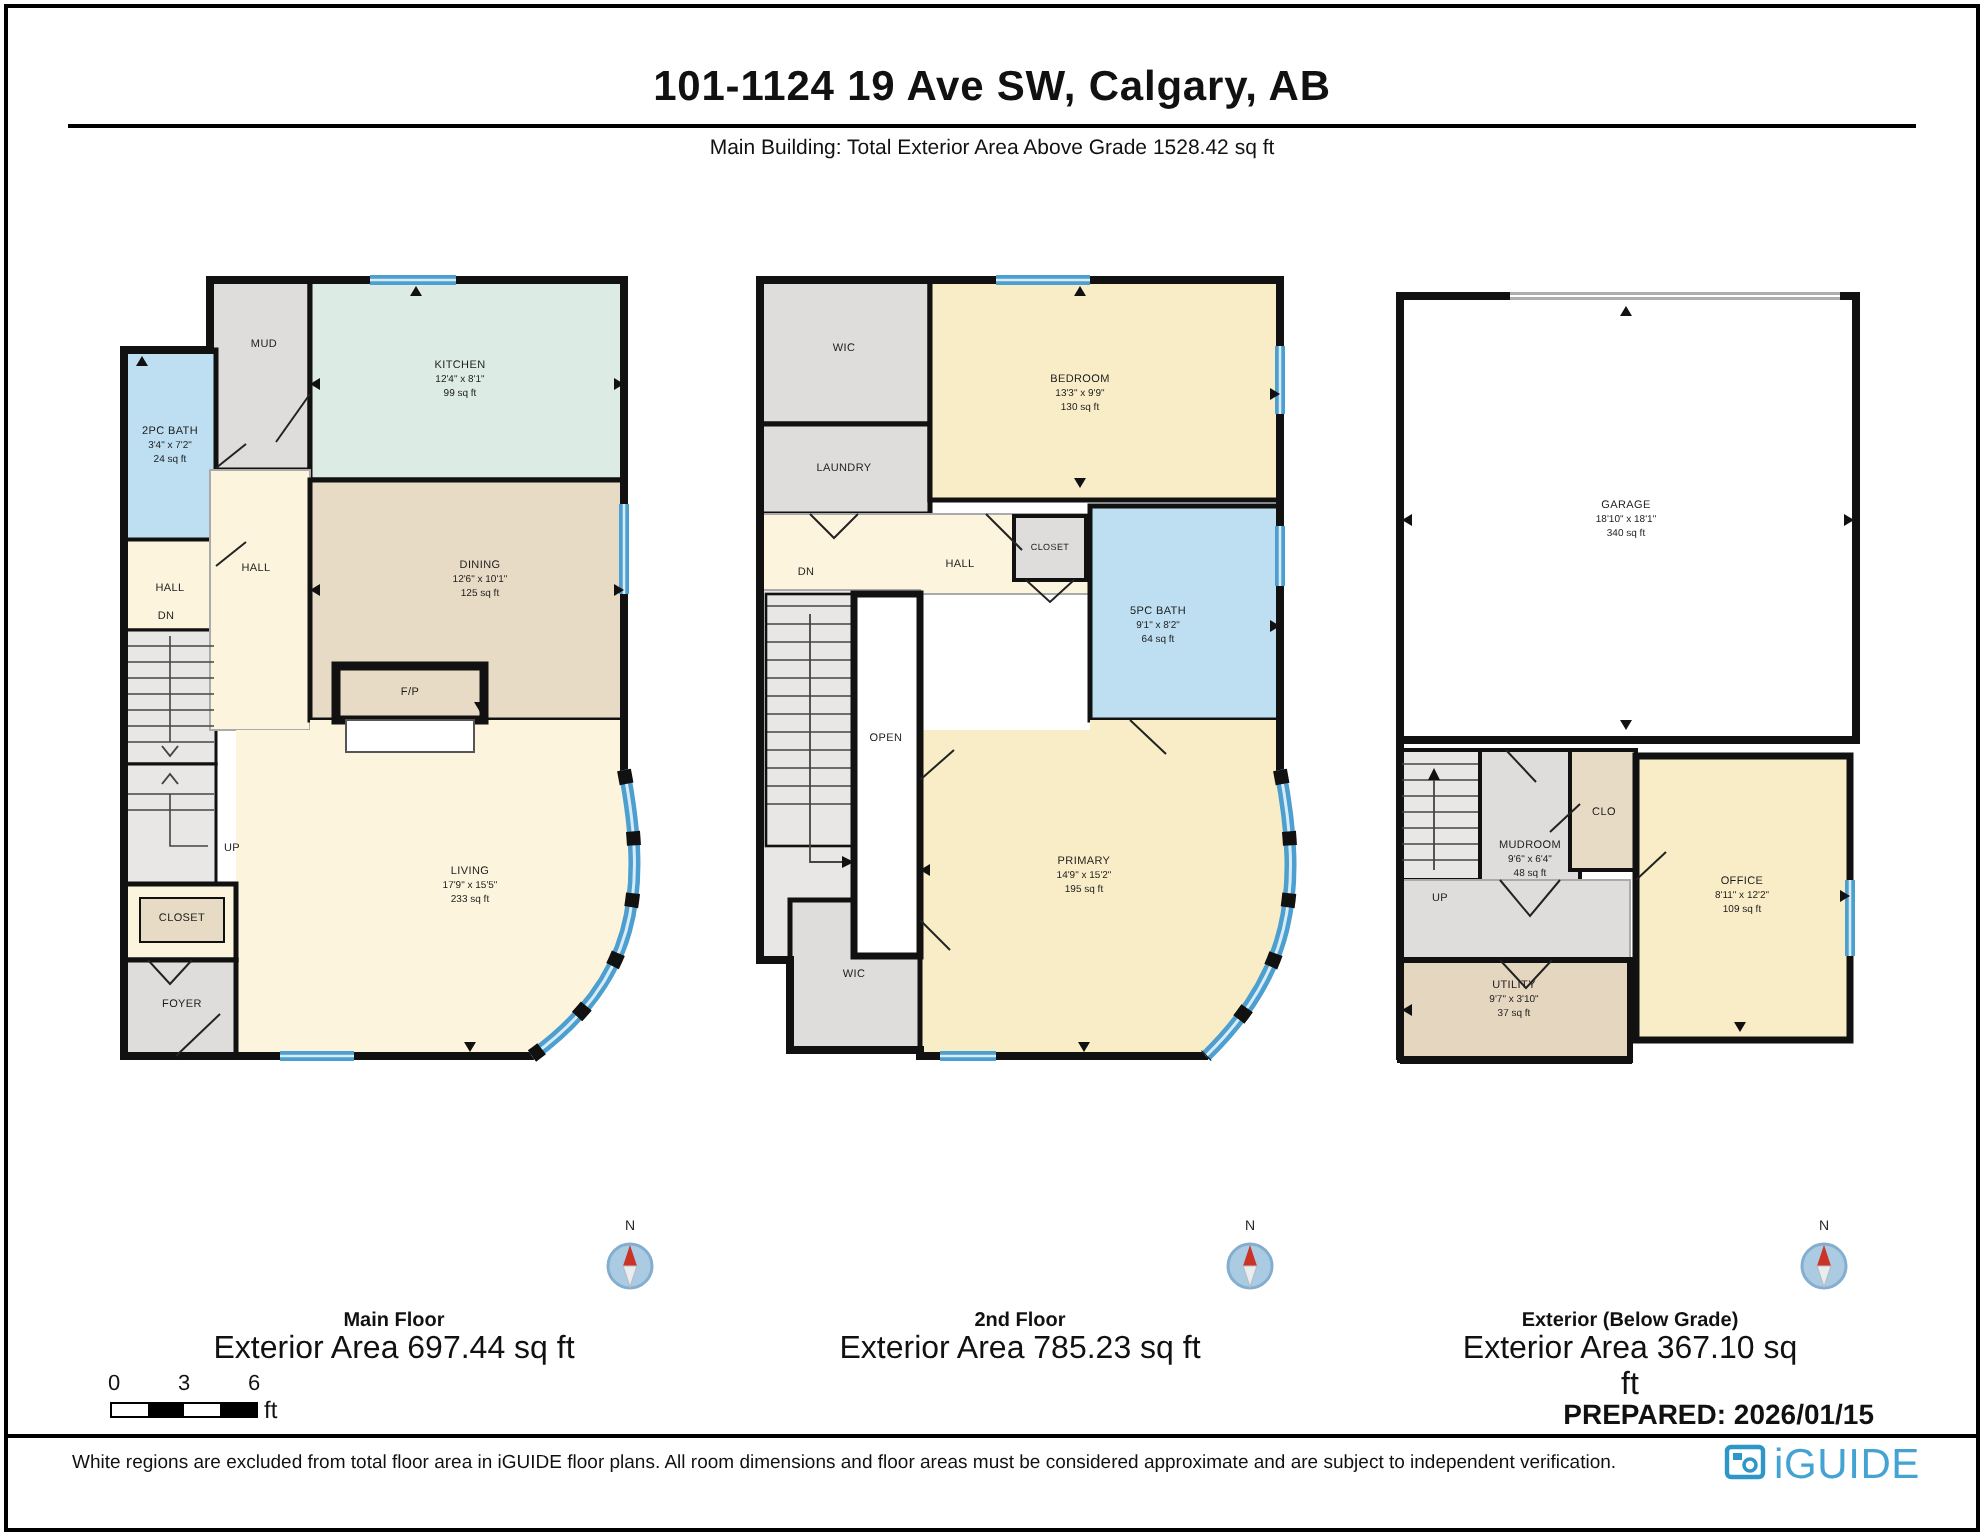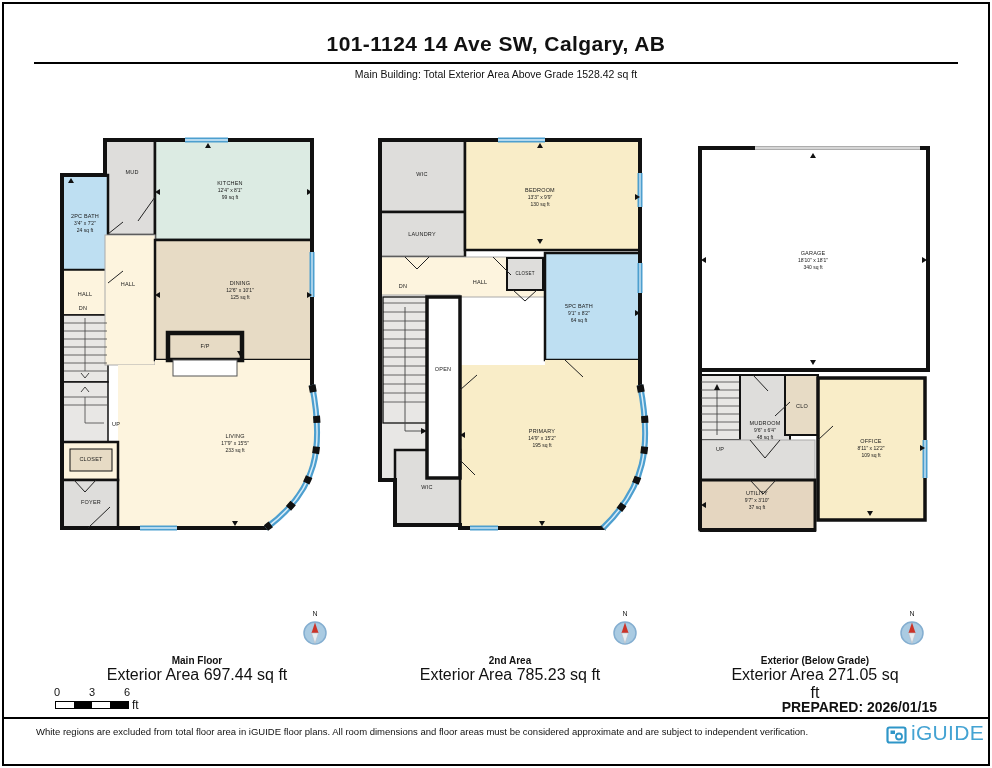--- a/index.html
+++ b/index.html
@@ -31,29 +31,29 @@
   .scalebar { position:absolute; left:52px; top:686px; width:160px; height:30px; }
   .sb-num { position:absolute; top:0; font-size:11px; transform:translateX(-50%); }
   .sb-bar { position:absolute; top:15px; left:3px; height:6px; display:flex; border:1px solid #000; }
   .sb-seg { width:18px; height:6px; }
   .sb-ft { position:absolute; left:80px; top:12px; font-size:12px; }
 
   .prepared { position:absolute; right:55px; top:699px; font-size:14px; font-weight:700; }
   .bottom-rule { position:absolute; top:717px; left:4px; right:4px; border-top:2.5px solid #000; }
   .disclaimer { position:absolute; left:36px; top:726px; font-size:9.5px; }
 
-  .logo { position:absolute; left:886px; top:721px; display:flex; align-items:flex-end; }
+  .logo { position:absolute; left:862px; top:721px; display:flex; align-items:flex-start; }
   .logo-text { font-size:21px; font-weight:500; color:#44a3d3; letter-spacing:.3px; margin-left:3px; }
 </style>
 </head>
 <body>
 
 <div class="page-border"></div>
 
-<div class="title">101-1124 14 Ave SW, Calgary, AB</div>
+<div class="title">101-1124 19 Ave SW, Calgary, AB</div>
 <div class="title-rule"></div>
 <div class="subtitle">Main Building: Total Exterior Area Above Grade 1528.42 sq ft</div>
 
 <div class="plan" style="left:60px; top:135px; width:265px; height:420px;">
   <svg width="265" height="420" viewBox="0 0 265 420">
     <g>
       <rect x="45" y="5" width="50" height="95" fill="#dedddb" stroke="#111" stroke-width="2.5"></rect>
       <rect x="95" y="5" width="157" height="100" fill="#dcebe3" stroke="#111" stroke-width="2.5"></rect>
       <rect x="2" y="40" width="46" height="95" fill="#bedff2" stroke="#111" stroke-width="2.5"></rect>
       <rect x="2" y="135" width="46" height="45" fill="#fdf4de" stroke="#111" stroke-width="1.5"></rect>
@@ -367,26 +367,26 @@
     <polygon points="15,4.5 11.5,15 18.5,15" fill="#cc3327"></polygon>
     <polygon points="11.5,15 18.5,15 15,25.5" fill="#e9edf0" stroke="#b5bec6" stroke-width="0.6"></polygon>
   </svg>
 </div>
 
 <div class="caption" style="left:197px; top:655px;">
   <span class="fname">Main Floor</span>
   <span class="farea">Exterior Area 697.44 sq ft</span>
 </div>
 <div class="caption" style="left:510px; top:655px;">
-  <span class="fname">2nd Area</span>
+  <span class="fname">2nd Floor</span>
   <span class="farea">Exterior Area 785.23 sq ft</span>
 </div>
 <div class="caption" style="left:815px; top:655px;">
   <span class="fname">Exterior (Below Grade)</span>
-  <span class="farea">Exterior Area 271.05 sq ft</span>
+  <span class="farea">Exterior Area 367.10 sq ft</span>
 </div>
 
 <div class="scalebar">
   <span class="sb-num" style="left:5px;">0</span>
   <span class="sb-num" style="left:40px;">3</span>
   <span class="sb-num" style="left:75px;">6</span>
   <div class="sb-bar">
     <div class="sb-seg" style="background:#ffffff;"></div>
     <div class="sb-seg" style="background:#000000;"></div>
     <div class="sb-seg" style="background:#ffffff;"></div>

